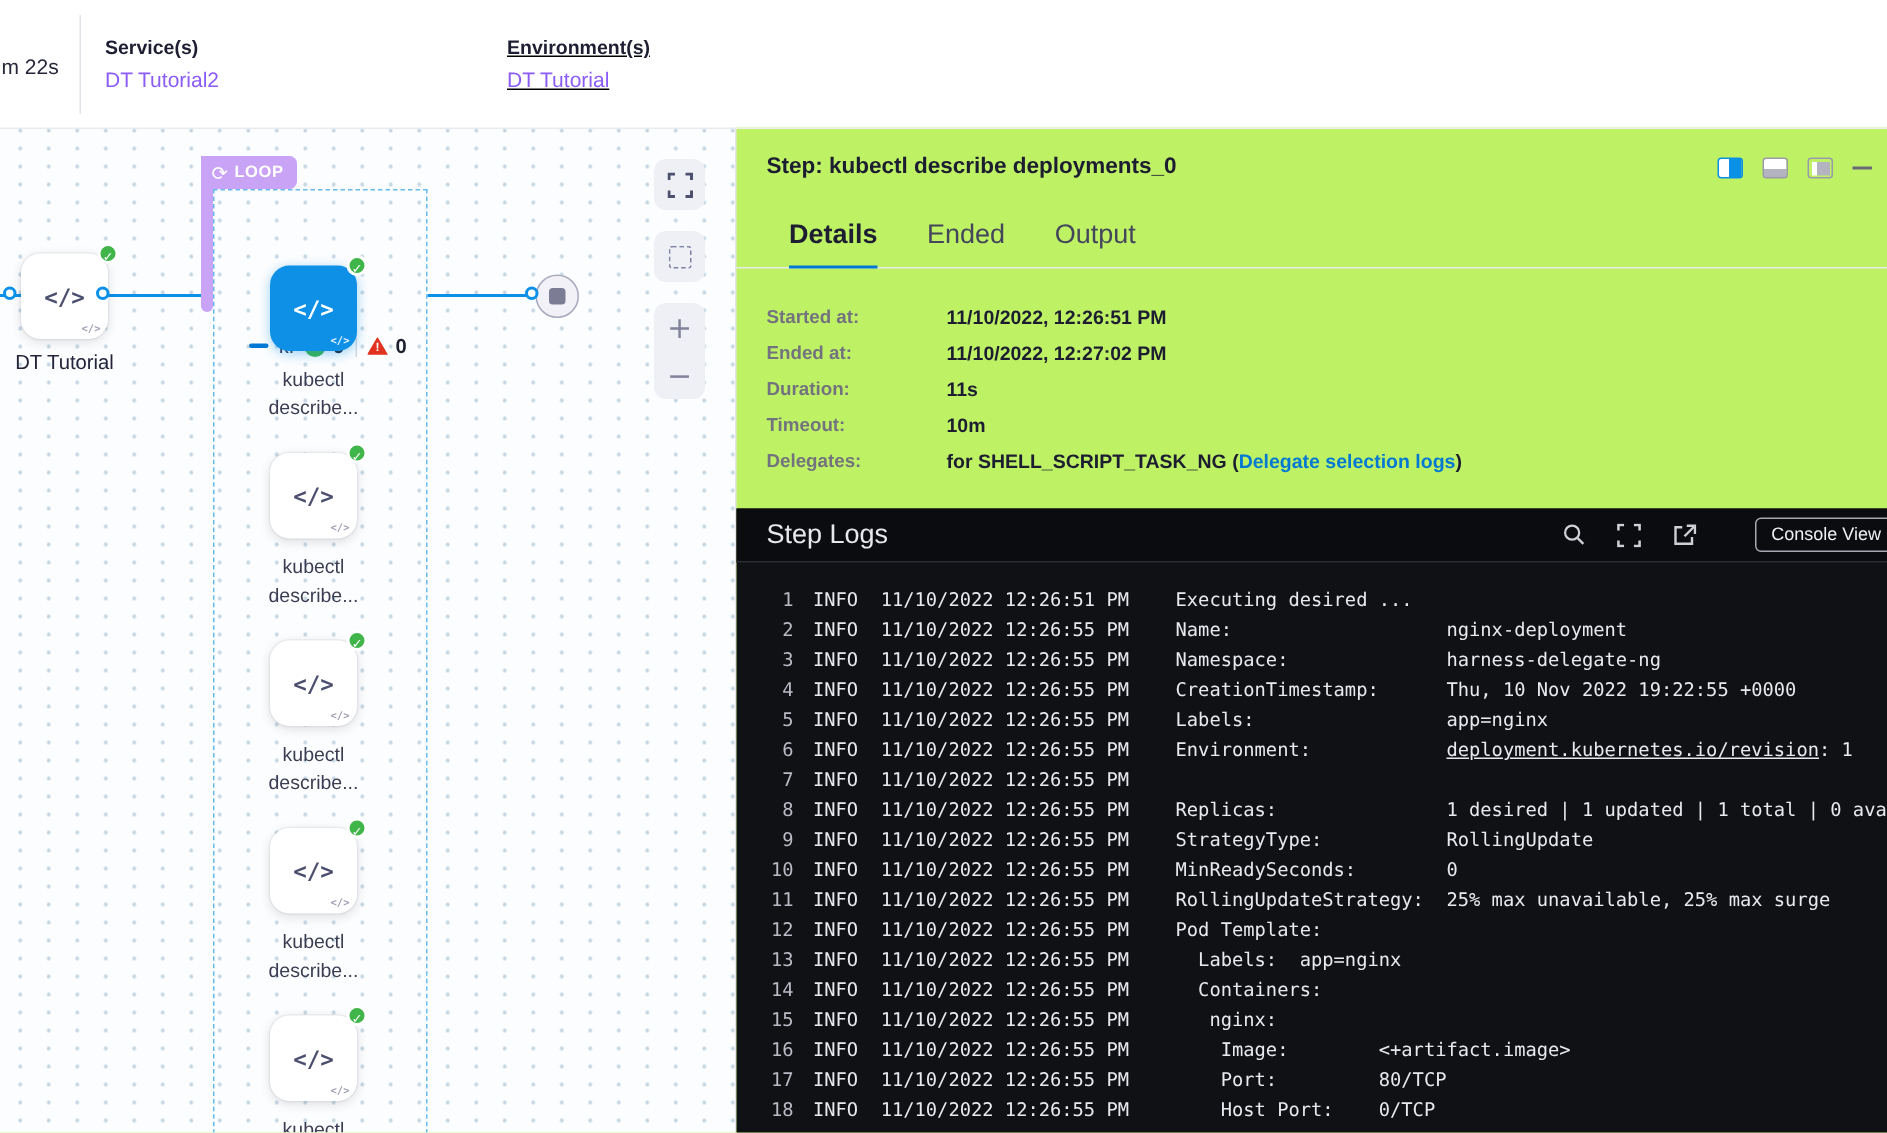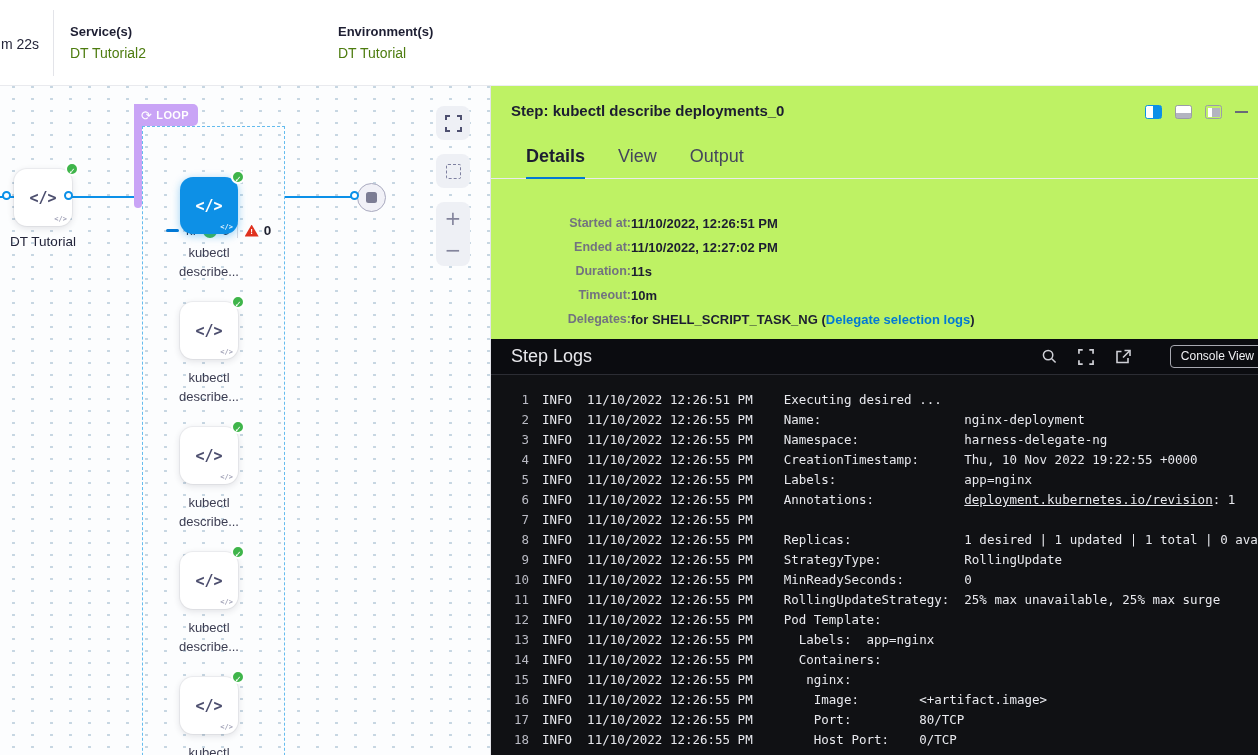--- a/index.html
+++ b/index.html
@@ -9,22 +9,22 @@
     background:#ffffff; font-family:"Liberation Sans", sans-serif;
     -webkit-font-smoothing:antialiased;
   }
 
   
   .topbar { position:absolute; left:0; top:0; width:1258px; height:85px; background:#fff; }
   .duration { position:absolute; left:1px; top:36px; font-size:14px; color:#25263a;text-align:right; }
   .tb-divider { position:absolute; left:53px; top:10px; width:1px; height:66px; background:#e3e4e9; }
   .tb-block { position:absolute; top:24px; }
   .tb-block .tb-label { font-size:13px; font-weight:700; color:#1d1e32; }
-  .tb-block .tb-link { margin-top:6px; font-size:14px; color:#4d7c0f; cursor:pointer; }
-  .tb-svc { left:70px; } .tb-env { left:338px; }
+  .tb-block .tb-link { margin-top:6px; font-size:14px; color:#8b5cf6; cursor:pointer; }
+  .tb-svc { left:70px; } .tb-env { left:338px;text-decoration:underline; }
 
   
   .canvas {
     position:absolute; left:0; top:85px; width:490px; height:670px; overflow:hidden;
     background-color:#fcfdfe; border-top:1px solid #e9eaee;
     background-image: radial-gradient(circle, #c6d6e2 1.1px, transparent 1.5px);
     background-size:19px 12px; background-position:4px 7px;
   }
   .edge { position:absolute; height:2px; background:#0b90e8; }
   .edge1 { left:0; top:110px; width:141px; }
@@ -84,21 +84,21 @@
   .licon-bottom { border:1.5px solid #9a9ba9; background:linear-gradient(to bottom,#fff 58%,#b3b4c0 58%); }
   .licon-right { border:1.5px solid #9a9ba9; padding:1.5px; }
   .licon-right > div { width:100%; height:100%; background:linear-gradient(to right,#fff 30%,#b3b4c0 30%); }
   .minim { width:13px; height:2px; background:#696a78; cursor:pointer; }
 
   .tabs { position:absolute; left:0; top:57px; width:768px; height:36px; border-bottom:1px solid #e9eaee;
     display:flex; padding-left:35px; gap:33px; }
   .tab { font-size:18px; color:#44465c; cursor:pointer; padding-top:3px; height:36px; }
   .tab.active { font-weight:700; color:#1d1e32; border-bottom:2.5px solid #0278d5; }
 
-  .details { position:absolute; left:20px; top:130px;text-align:right; }
+  .details { position:absolute; left:20px; top:118px; }
   .drow { display:flex; margin-bottom:10px; height:14px; align-items:center; }
   .dlabel { width:120px; font-size:12.5px; color:#72737f; font-weight:600; }
   .dvalue { font-size:13px; font-weight:700; color:#1c1d31; }
   .dlink { color:#0278d5; cursor:pointer; text-decoration:none; font-weight:700; }
 
   
   .logs { position:absolute; left:0; top:253px; width:768px; height:417px; background:#101114; }
   .logs-head { height:36px; background:#0b0c10; border-bottom:1px solid #2c2d34; display:flex;
     align-items:center; padding:0 0 0 20px; overflow:hidden; }
   .logs-title { font-size:18px; color:#e8e8ec; }
@@ -229,21 +229,21 @@
     <div class="licon licon-split"></div>
     <div class="licon licon-bottom"></div>
     <div class="licon licon-right">
         <div></div>
       </div>
     <div class="minim"></div>
   </div>
 
   <div class="tabs" id="tabs">
       <div class="tab active">Details</div>
-      <div class="tab">View</div>
+      <div class="tab">Ended</div>
       <div class="tab">Output</div>
     </div>
 
   <div class="details" id="details">
       <div class="drow">
         <span class="dlabel">Started at:</span>
         <span class="dvalue">11/10/2022, 12:26:51 PM</span>
       </div>
       <div class="drow">
         <span class="dlabel">Ended at:</span>
@@ -284,21 +284,21 @@
         </svg>
         <button class="console-btn">Console View</button>
       </div>
     </div>
     <div class="log-body" id="log-body">
         <div class="log-line"><span class="ln">1</span><span class="lvl">INFO</span><span class="lt">11/10/2022 12:26:51 PM</span><span class="lmsg"><span>Executing desired ...</span></span></div>
         <div class="log-line"><span class="ln">2</span><span class="lvl">INFO</span><span class="lt">11/10/2022 12:26:55 PM</span><span class="lmsg"><span>Name:                   nginx-deployment</span></span></div>
         <div class="log-line"><span class="ln">3</span><span class="lvl">INFO</span><span class="lt">11/10/2022 12:26:55 PM</span><span class="lmsg"><span>Namespace:              harness-delegate-ng</span></span></div>
         <div class="log-line"><span class="ln">4</span><span class="lvl">INFO</span><span class="lt">11/10/2022 12:26:55 PM</span><span class="lmsg"><span>CreationTimestamp:      Thu, 10 Nov 2022 19:22:55 +0000</span></span></div>
         <div class="log-line"><span class="ln">5</span><span class="lvl">INFO</span><span class="lt">11/10/2022 12:26:55 PM</span><span class="lmsg"><span>Labels:                 app=nginx</span></span></div>
-        <div class="log-line"><span class="ln">6</span><span class="lvl">INFO</span><span class="lt">11/10/2022 12:26:55 PM</span><span class="lmsg"><span>Annotations:            </span><span class="u">deployment.kubernetes.io/revision</span><span>: 1</span></span></div>
+        <div class="log-line"><span class="ln">6</span><span class="lvl">INFO</span><span class="lt">11/10/2022 12:26:55 PM</span><span class="lmsg"><span>Environment:            </span><span class="u">deployment.kubernetes.io/revision</span><span>: 1</span></span></div>
         <div class="log-line"><span class="ln">7</span><span class="lvl">INFO</span><span class="lt">11/10/2022 12:26:55 PM</span></div>
         <div class="log-line"><span class="ln">8</span><span class="lvl">INFO</span><span class="lt">11/10/2022 12:26:55 PM</span><span class="lmsg"><span>Replicas:               1 desired | 1 updated | 1 total | 0 available | 0 unavailable</span></span></div>
         <div class="log-line"><span class="ln">9</span><span class="lvl">INFO</span><span class="lt">11/10/2022 12:26:55 PM</span><span class="lmsg"><span>StrategyType:           RollingUpdate</span></span></div>
         <div class="log-line"><span class="ln">10</span><span class="lvl">INFO</span><span class="lt">11/10/2022 12:26:55 PM</span><span class="lmsg"><span>MinReadySeconds:        0</span></span></div>
         <div class="log-line"><span class="ln">11</span><span class="lvl">INFO</span><span class="lt">11/10/2022 12:26:55 PM</span><span class="lmsg"><span>RollingUpdateStrategy:  25% max unavailable, 25% max surge</span></span></div>
         <div class="log-line"><span class="ln">12</span><span class="lvl">INFO</span><span class="lt">11/10/2022 12:26:55 PM</span><span class="lmsg"><span>Pod Template:</span></span></div>
         <div class="log-line"><span class="ln">13</span><span class="lvl">INFO</span><span class="lt">11/10/2022 12:26:55 PM</span><span class="lmsg"><span>  Labels:  app=nginx</span></span></div>
         <div class="log-line"><span class="ln">14</span><span class="lvl">INFO</span><span class="lt">11/10/2022 12:26:55 PM</span><span class="lmsg"><span>  Containers:</span></span></div>
         <div class="log-line"><span class="ln">15</span><span class="lvl">INFO</span><span class="lt">11/10/2022 12:26:55 PM</span><span class="lmsg"><span>   nginx:</span></span></div>
         <div class="log-line"><span class="ln">16</span><span class="lvl">INFO</span><span class="lt">11/10/2022 12:26:55 PM</span><span class="lmsg"><span>    Image:        &lt;+artifact.image&gt;</span></span></div>

